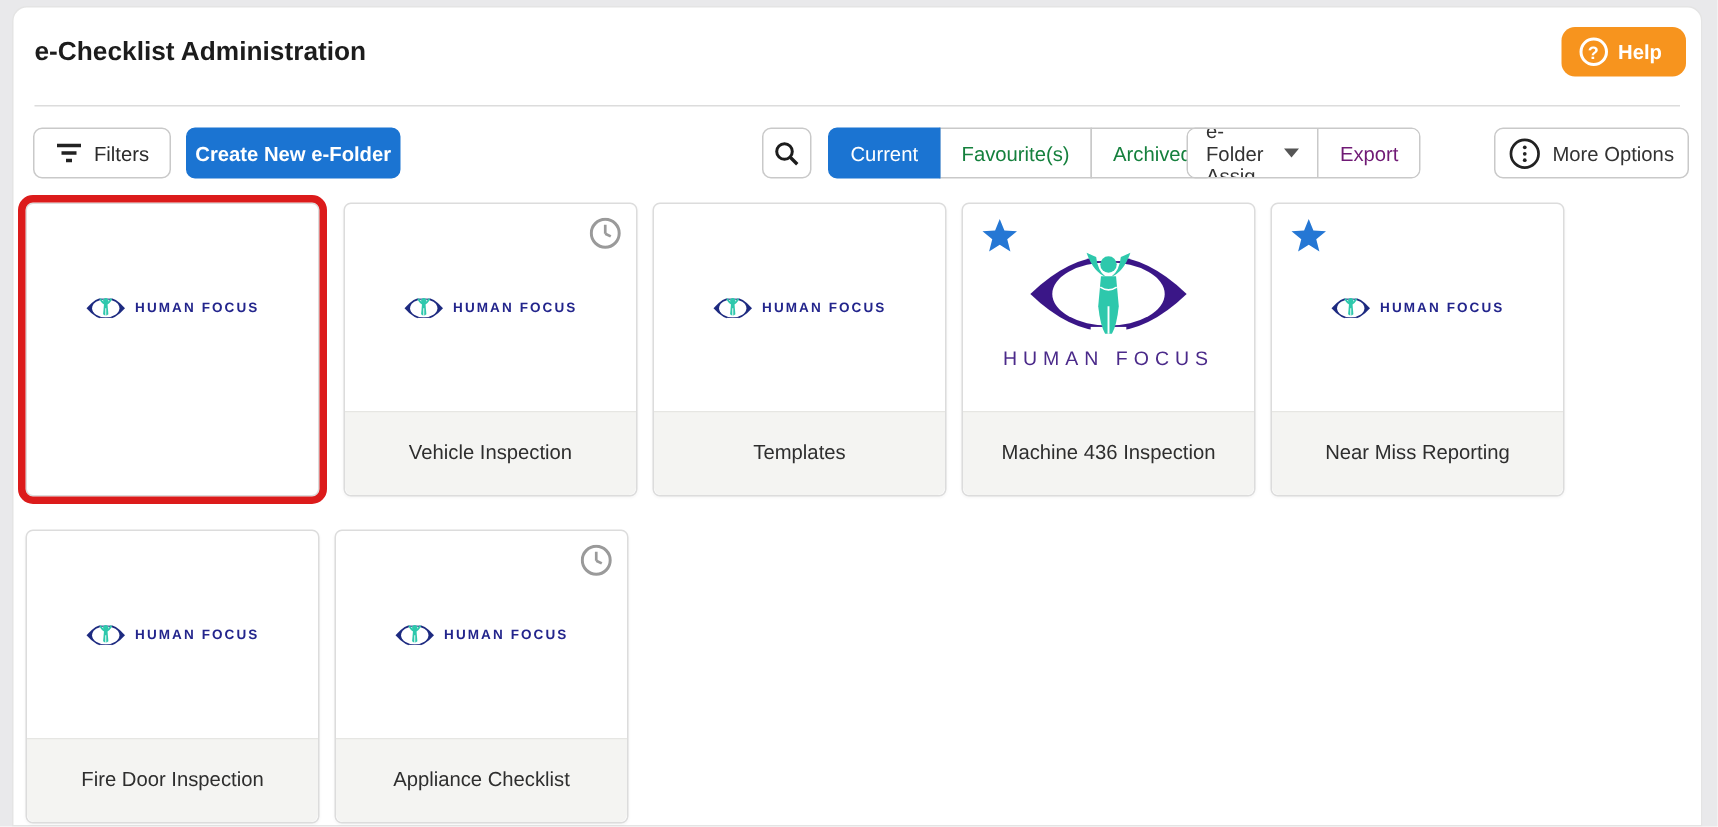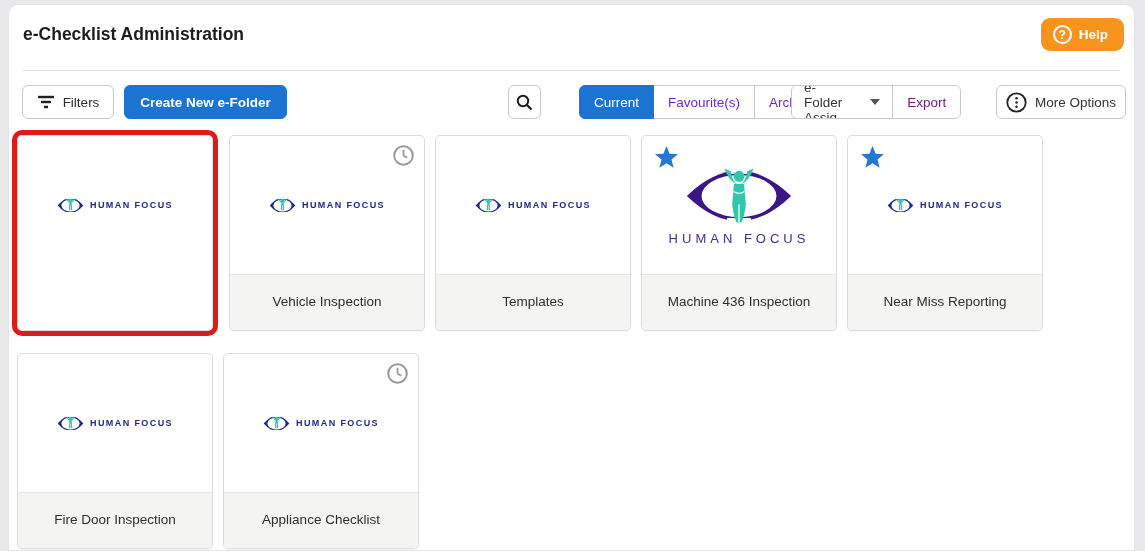--- a/index.html
+++ b/index.html
@@ -17,32 +17,32 @@
   .help-q { width:19px; height:19px; border:2px solid #fff; border-radius:50%;
             display:flex; align-items:center; justify-content:center; font-size:12px; font-weight:bold; }
   .hdr-divider { position:absolute; left:14px; right:14px; top:65px; height:1px; background:#dcdcdc; }
 
   
   .tb { position:absolute; top:80px; height:34px; display:flex; align-items:center; }
   .btn { height:34px; background:#fff; border:1px solid #c9c9c9; border-radius:6px;
          font-size:13.5px; color:#333; display:flex; align-items:center; justify-content:center;
          gap:8px; cursor:pointer; font-family:inherit; }
   .btn-filters { left:13px; width:92px; position:absolute; font-weight:normal; color:#2b2b2b; }
-  .btn-create  { left:115px; width:163px; position:absolute; background:#1b74d2; border-color:#1b74d2;
+  .btn-create  { left:115px; width:143px; position:absolute; background:#1b74d2; border-color:#1b74d2;
                  color:#fff; font-weight:bold; }
   .btn-search  { left:499px; width:33px; position:absolute; }
   .tab-group   { left:543px; position:absolute; display:flex; }
   .tab { height:34px; padding:0 14px; background:#fff; border:1px solid #c9c9c9; margin-left:-1px;
-         font-size:13.5px; color:#6d28d9; display:flex; align-items:center; cursor:pointer; }
+         font-size:13.5px; color:#15803d; display:flex; align-items:center; cursor:pointer; }
   .tab:first-child { border-radius:6px 0 0 6px; margin-left:0; }
   .tab:last-child  { border-radius:0 6px 6px 0;align-items:center; }
-  .tab.active { background:#1b74d2; border-color:#1b74d2; color:#fff; z-index:1;margin-left:27px; }
+  .tab.active { background:#1b74d2; border-color:#1b74d2; color:#fff; z-index:1; }
   .assign-group { left:782px; position:absolute; display:flex; border:1px solid #c9c9c9; border-radius:6px;
                   height:34px; overflow:hidden; }
-  .assign-dd { padding:0 12px; display:flex; align-items:center; gap:22px; font-size:13.5px; color:#333;
+  .assign-dd { padding:0 12px; display:flex; align-items:center; gap:8px; font-size:13.5px; color:#333;
                background:#fff; cursor:pointer; }
   .caret { width:0; height:0; border-left:5px solid transparent; border-right:5px solid transparent;
            border-top:6px solid #555; }
   .export { padding:0 14px; display:flex; align-items:center; font-size:13.5px; color:#701a75;
             background:#fff; border-left:1px solid #c9c9c9; cursor:pointer; }
   .btn-more { left:987px; width:130px; position:absolute;text-align:center; }
 
   
   .grid { position:absolute; left:0; right:0; top:130px; padding-left:8px;
           display:flex; flex-wrap:wrap; column-gap:10px; row-gap:22px; align-content:flex-start; }

